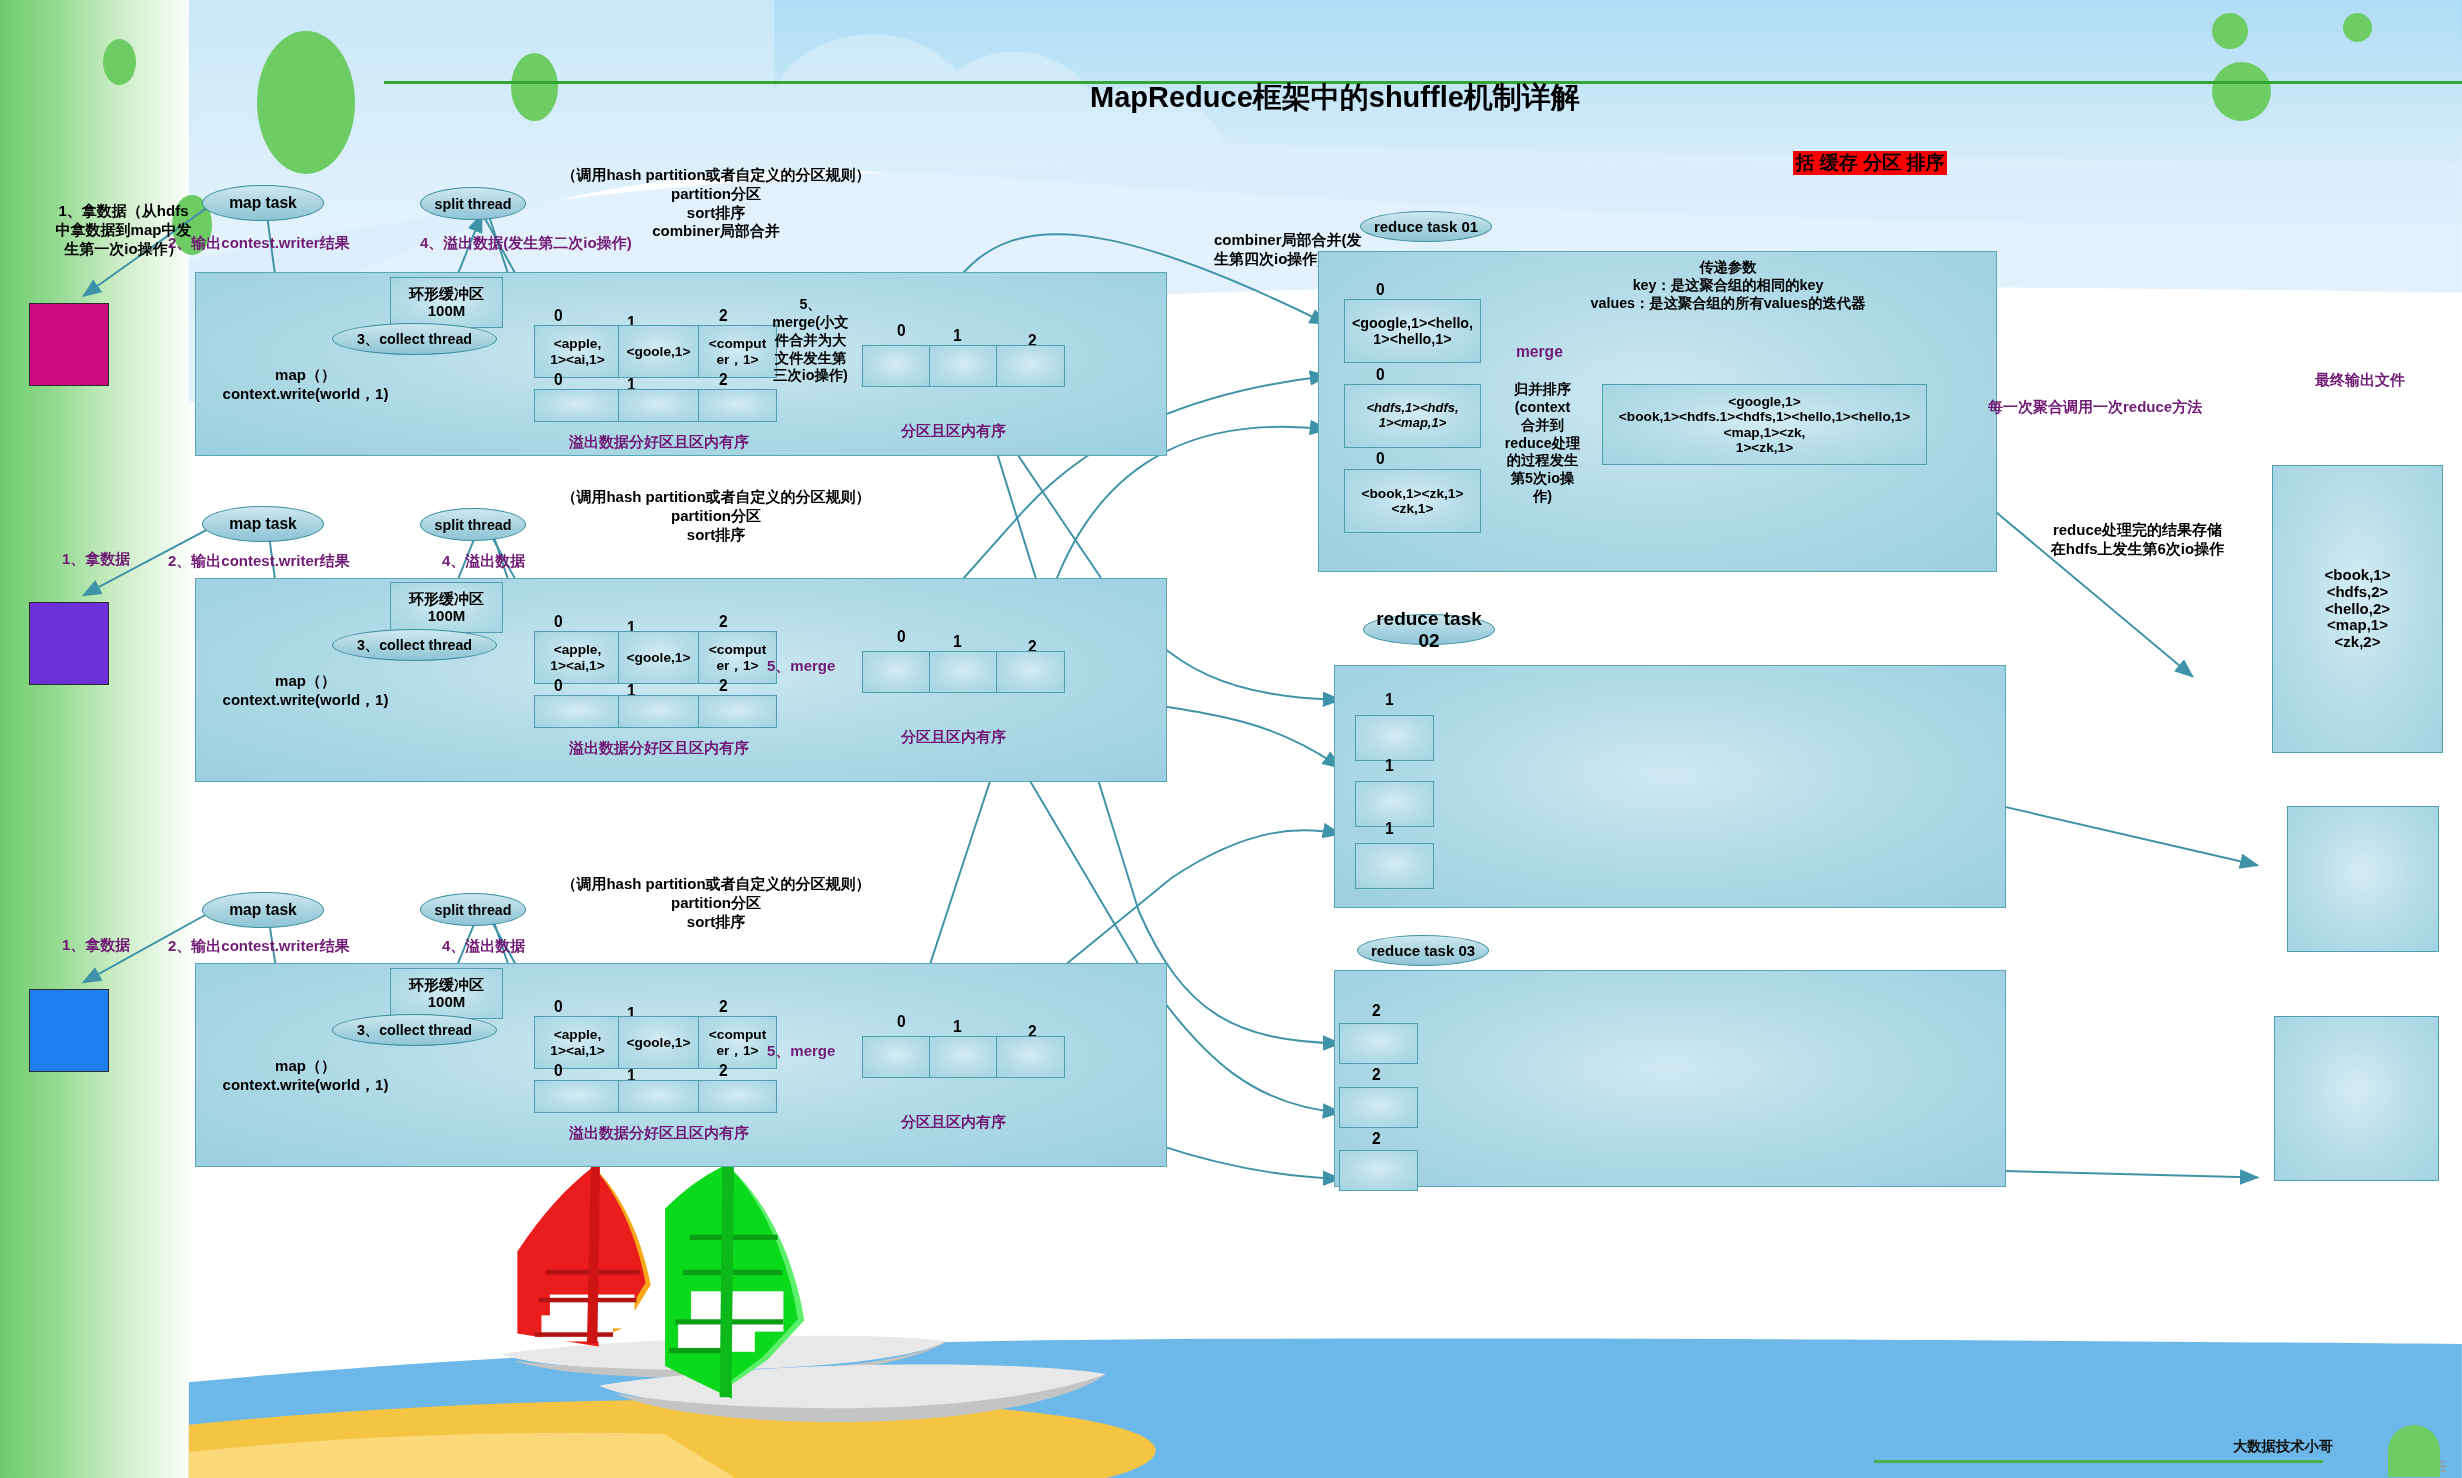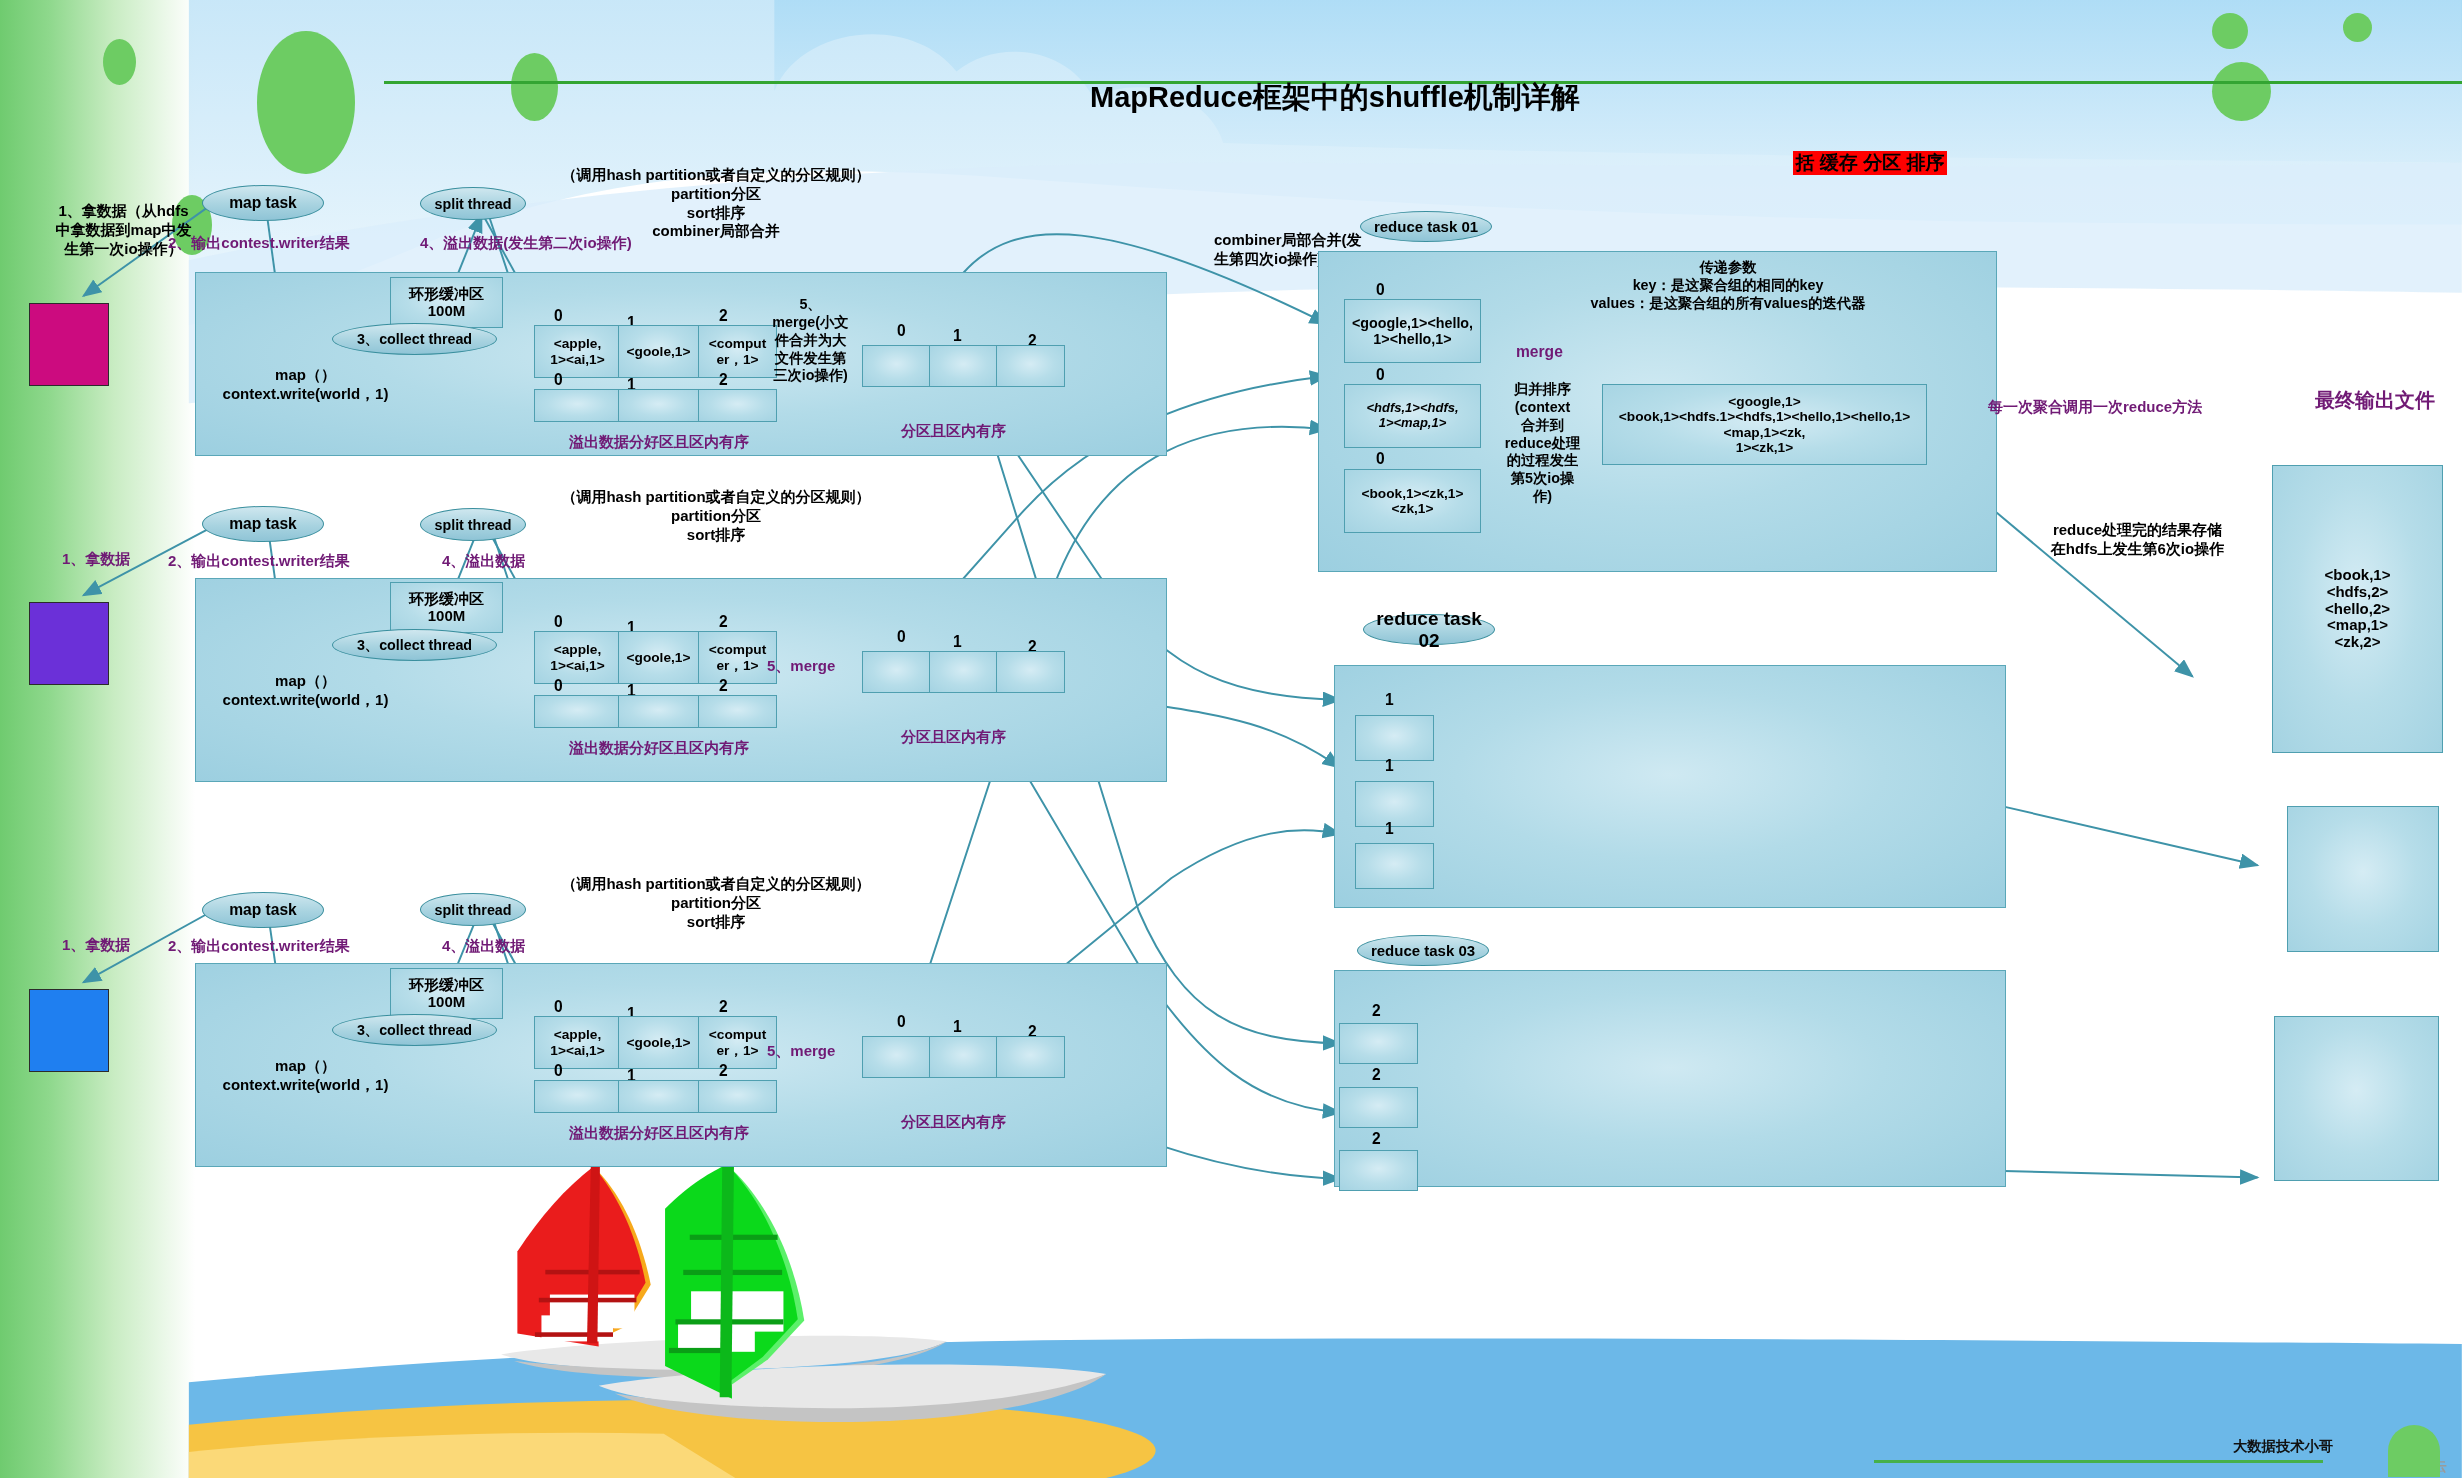--- a/index.html
+++ b/index.html
@@ -365,21 +365,21 @@
 
   <div class="ellipse" style="left:1357px;top:935px;width:130px;height:29px;font-size:15px;">reduce task 03</div>
   <div class="panel" style="left:1334px;top:970px;width:670px;height:215px;"></div>
   <div class="num" style="left:1372px;top:1002px;font-size:15.6px;">2</div>
   <div class="box" style="left:1339px;top:1023px;width:77px;height:39px;"></div>
   <div class="num" style="left:1372px;top:1066px;font-size:15.6px;">2</div>
   <div class="box" style="left:1339px;top:1087px;width:77px;height:39px;"></div>
   <div class="num" style="left:1372px;top:1130px;font-size:15.6px;">2</div>
   <div class="box" style="left:1339px;top:1150px;width:77px;height:39px;"></div>
 
-  <div class="lbl" style="left:2315px;top:388px;font-size:20px;">最终输出文件</div>
+  <div class="lbl" style="left:2315px;top:371px;font-size:15px;">最终输出文件</div>
   <div class="lblw" style="left:2043px;top:521px;width:189px;font-size:15px;white-space:pre-line;">reduce处理完的结果存储
 在hdfs上发生第6次io操作</div>
 
   <div class="box" style="left:2272px;top:465px;width:169px;height:286px;flex-direction:column;font-size:15px;">
     <span style="display:block;">&lt;book,1&gt;</span>
     <span style="display:block;">&lt;hdfs,2&gt;</span>
     <span style="display:block;">&lt;hello,2&gt;</span>
     <span style="display:block;">&lt;map,1&gt;</span>
     <span style="display:block;">&lt;zk,2&gt;</span>
   </div>

